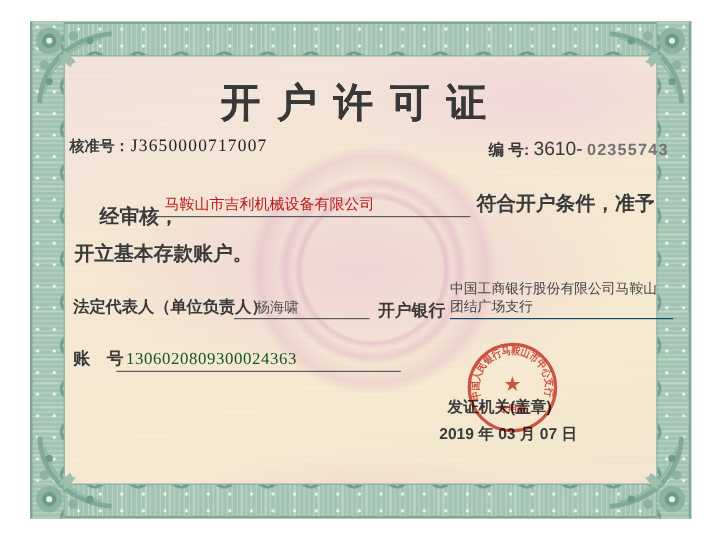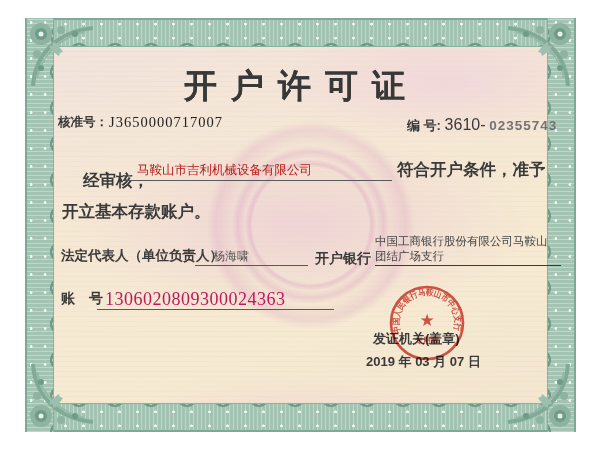--- a/index.html
+++ b/index.html
@@ -162,21 +162,21 @@
 
   <div class="t lbl" style="left:36px;top:229px;font-size:13.5px;">法定代表人（单位负责人）</div>
   <div class="t fill" style="left:170px;top:228px;width:113px;height:20px;line-height:20px;padding-left:18px;box-sizing:border-box;font-size:12px;color:#555;">杨海啸</div>
   <div class="t lbl" style="left:290px;top:232px;font-size:14px;">开户银行</div>
   <div class="t" style="left:350px;top:216px;width:186px;border-bottom:1px solid #0c4a6e;padding-bottom:2px;font-size:11.5px;line-height:14.5px;color:#444;white-space:normal;">
     <span>中国工商银行股份有限公司马鞍山</span><br>
     <span>团结广场支行</span>
   </div>
 
   <div class="t lbl" style="left:36px;top:272px;font-size:14px;">账　号</div>
-  <div class="t fill serif" style="left:72px;top:271px;width:237px;height:21px;line-height:21px;padding-left:8px;box-sizing:border-box;font-size:18px;letter-spacing:.5px;color:#be185d;">1306020809300024363</div>
+  <div class="t fill serif" style="left:72px;top:271px;width:237px;height:21px;line-height:21px;padding-left:8px;box-sizing:border-box;font-size:14px;letter-spacing:.5px;color:#14532d;">1306020809300024363</div>
 
   <div class="t lbl" style="left:348px;top:312px;font-size:13px;z-index:2;">发证机关(盖章)</div>
   <div class="t" style="left:341px;top:335px;font-size:13px;font-weight:600;z-index:2;">2019 年 03 月 07 日</div>
 
   <svg class="seal" viewBox="0 0 100 100">
     <defs>
       <path id="sealArc" d="M 23.7 59.6 A 28 28 0 1 1 76.3 59.6" fill="none"></path>
     </defs>
     <circle cx="50" cy="50" r="36" fill="none" stroke="#cf4338" stroke-width="2.6"></circle>
     <text font-size="9" fill="#cf4338" font-weight="700" letter-spacing="0">

